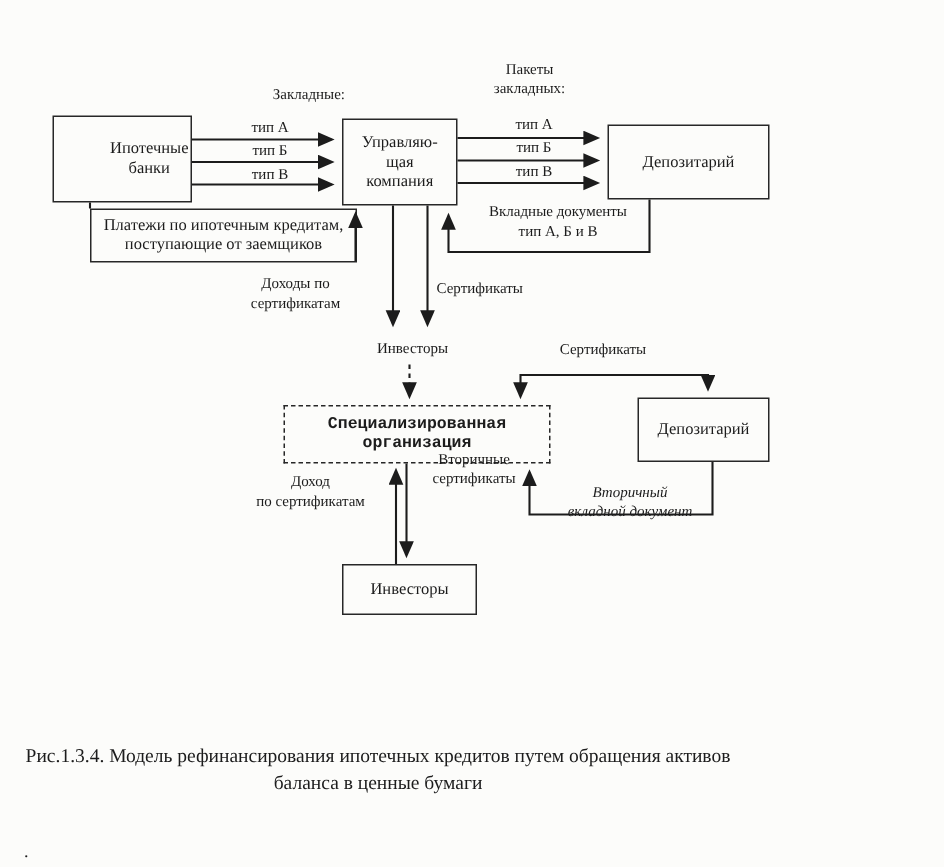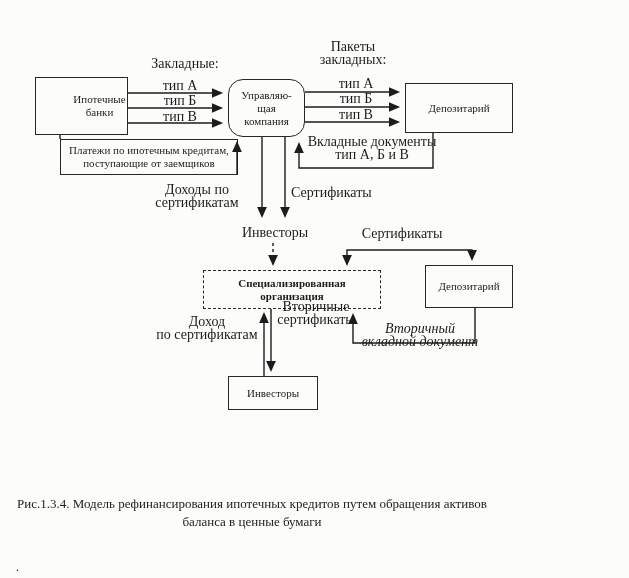--- a/index.html
+++ b/index.html
@@ -12,21 +12,21 @@
   }
   .box{
     position:absolute;box-sizing:border-box;
     border:1.5px solid #272727;background:#fcfcfa;
     display:flex;align-items:center;justify-content:center;
     text-align:center;font-size:11px;line-height:13px;
     white-space:pre-line;
   }
   .box.dashed{border:1.5px dashed #272727;}
   .lbl{
-    position:absolute;font-size:14px;line-height:13px;
+    position:absolute;font-size:10px;line-height:13px;
     text-align:center;white-space:pre-line;
   }
   .lbl.left{text-align:left;}
   .bold{font-weight:bold;}
   #wires{position:absolute;left:0;top:0;pointer-events:none;}
   #wires path, #wires line{stroke:#1c1c1c;stroke-width:1.4;fill:none;}
   #wires .dash{stroke-dasharray:3 3;}
   #arrowhead path{fill:#1c1c1c;stroke:none;}
   .caption{
     position:absolute;left:0;top:495px;width:504px;
@@ -34,37 +34,37 @@
     white-space:pre-line;
   }
   .stray{position:absolute;left:16px;top:560px;font-size:12px;}
 </style>
 </head>
 <body>
 
 <div class="box" style="left:35px;top:77px;width:93px;height:58px;padding-left:36px;">Ипотечные
 банки</div>
 
-<div class="box" style="left:228px;top:79px;width:77px;height:58px;border-radius:15px;">Управляю-
+<div class="box" style="left:228px;top:79px;width:77px;height:58px;">Управляю-
 щая
 компания</div>
 
 <div class="box" style="left:405px;top:83px;width:108px;height:50px;">Депозитарий</div>
 
 <div class="box" style="left:60px;top:139px;width:178px;height:36px;font-size:11px;">Платежи по ипотечным кредитам,
 поступающие от заемщиков</div>
 
-<div class="box dashed bold" style="left:203px;top:270px;width:178px;height:39px;">Специализированная
+<div class="box dashed bold" style="left:189px;top:270px;width:178px;height:39px;font-family:Liberation Mono, monospace;">Специализированная
 организация</div>
 
 <div class="box" style="left:425px;top:265px;width:88px;height:43px;">Депозитарий</div>
 
 <div class="box" style="left:228px;top:376px;width:90px;height:34px;">Инвесторы</div>
 
-<div class="lbl" style="left:128px;top:57px;width:114px;">Закладные:</div>
+<div class="lbl" style="left:116px;top:57px;width:114px;text-align:right;">Закладные:</div>
 <div class="lbl" style="left:140px;top:79px;width:80px;">тип А</div>
 <div class="lbl" style="left:140px;top:94px;width:80px;">тип Б</div>
 <div class="lbl" style="left:140px;top:110px;width:80px;">тип В</div>
 
 <div class="lbl" style="left:296px;top:40px;width:114px;">Пакеты
 закладных:</div>
 <div class="lbl" style="left:316px;top:77px;width:80px;">тип А</div>
 <div class="lbl" style="left:316px;top:92px;width:80px;">тип Б</div>
 <div class="lbl" style="left:316px;top:108px;width:80px;">тип В</div>
 

